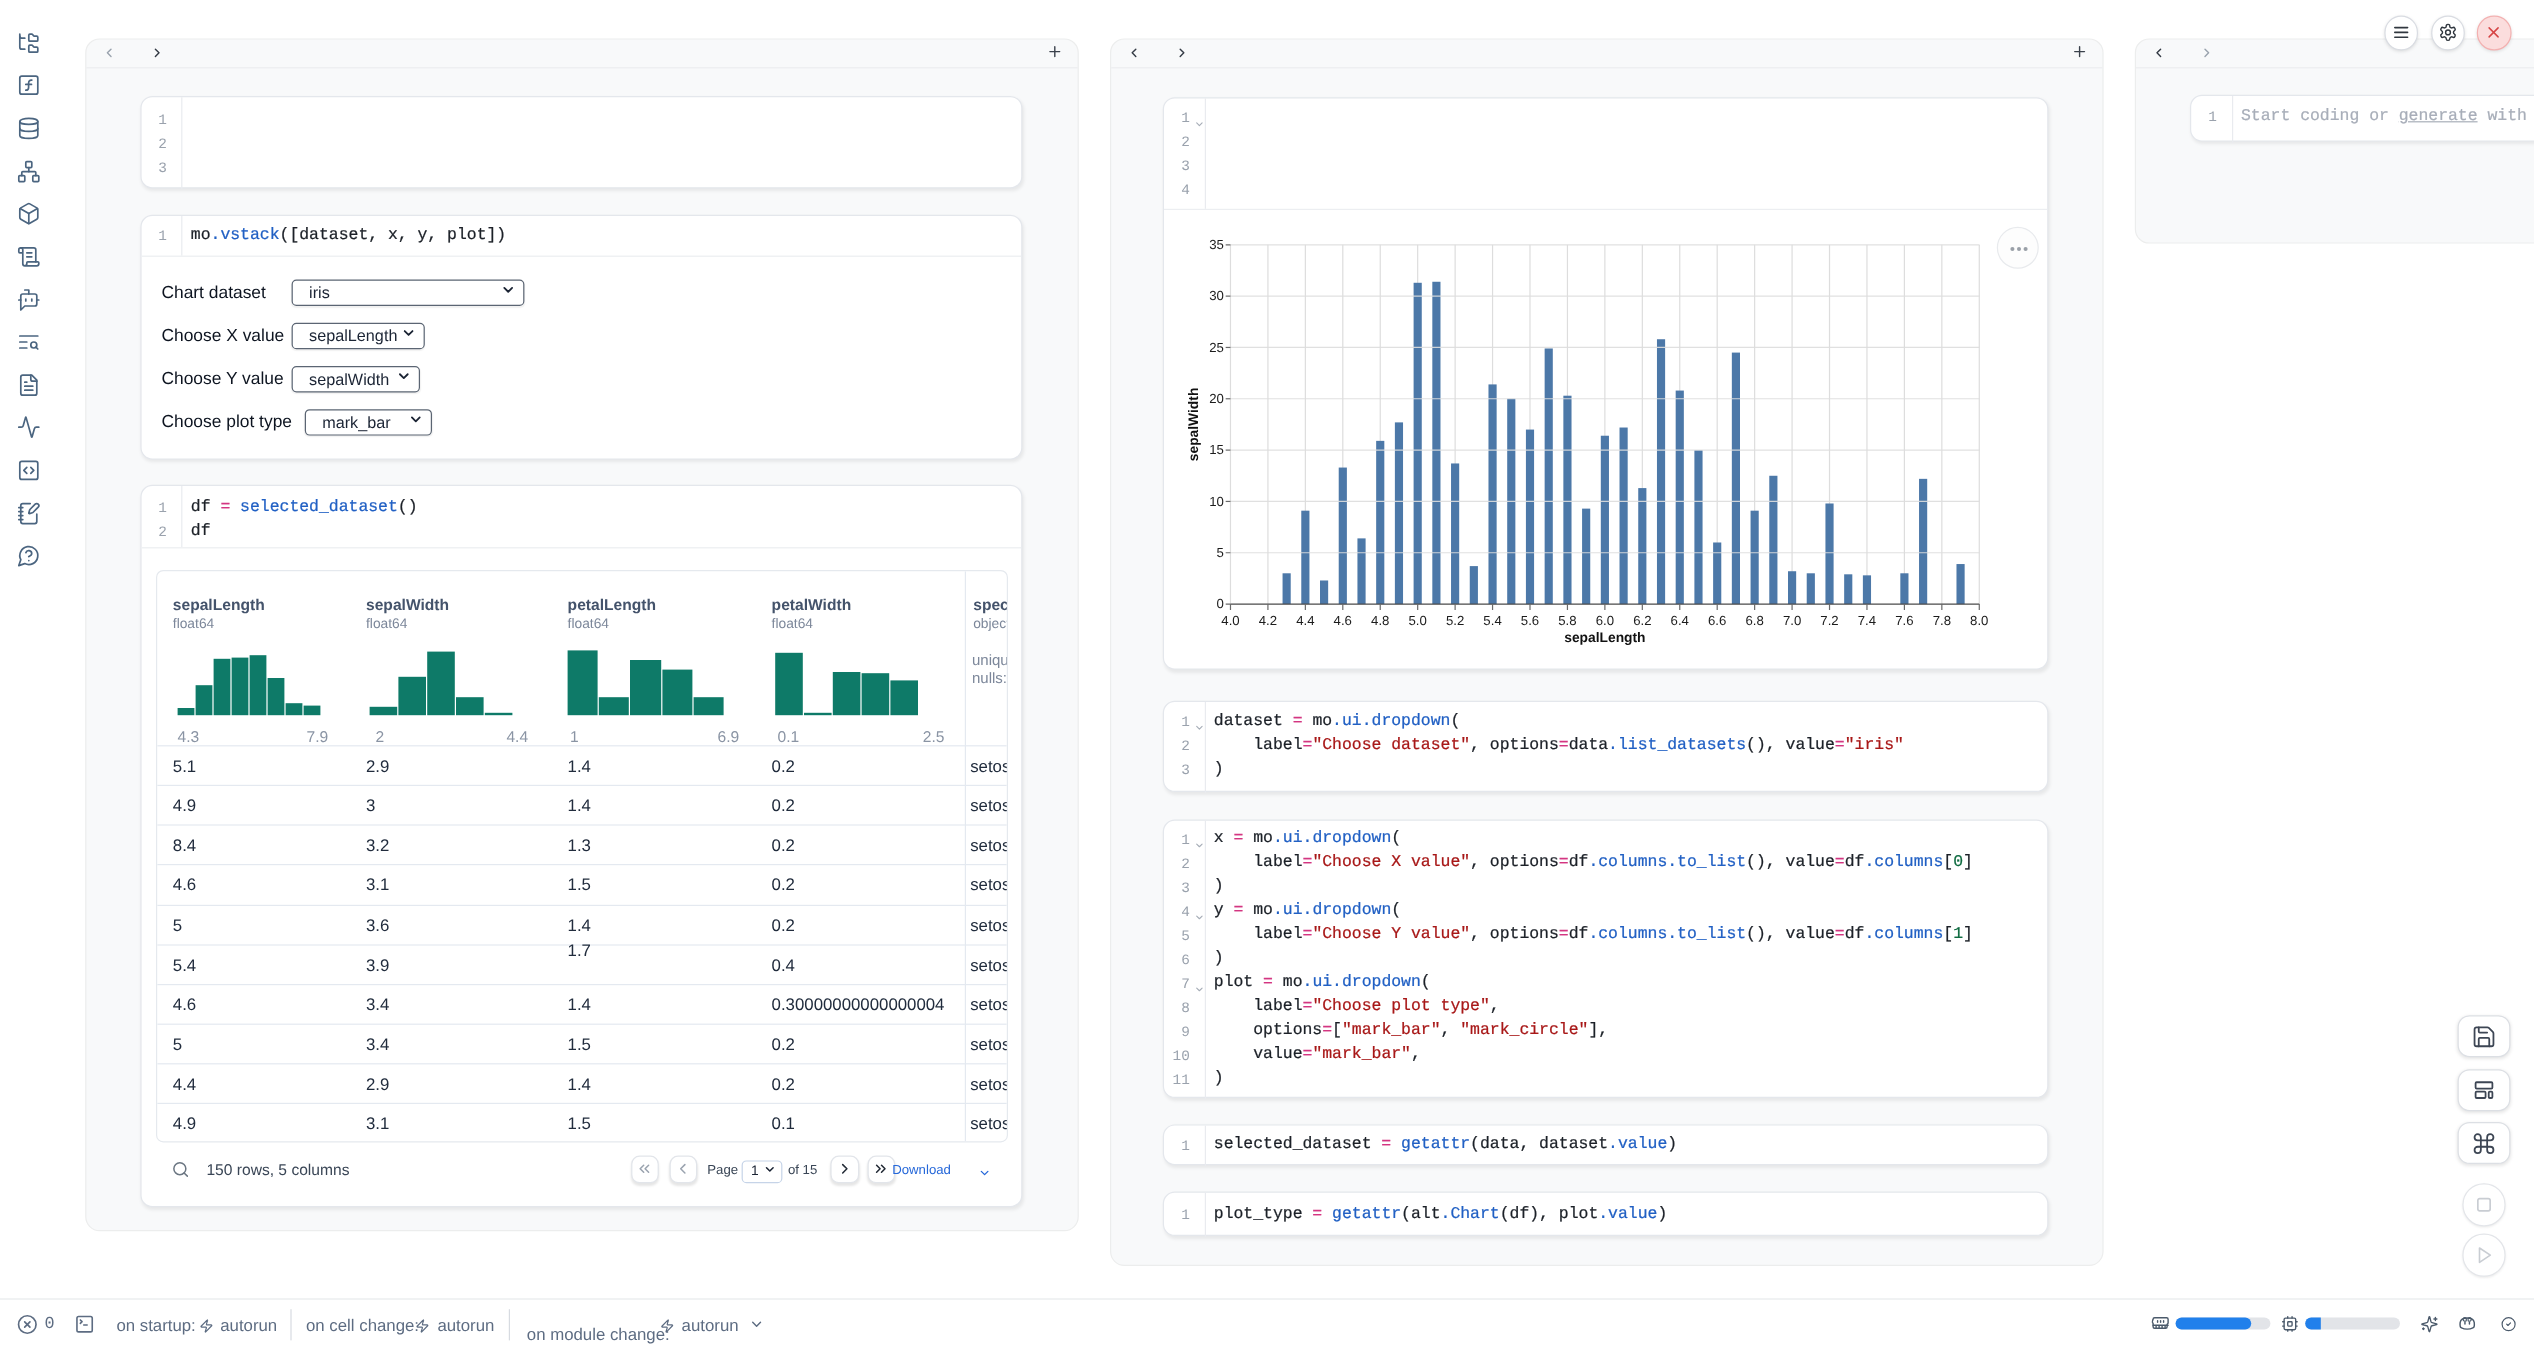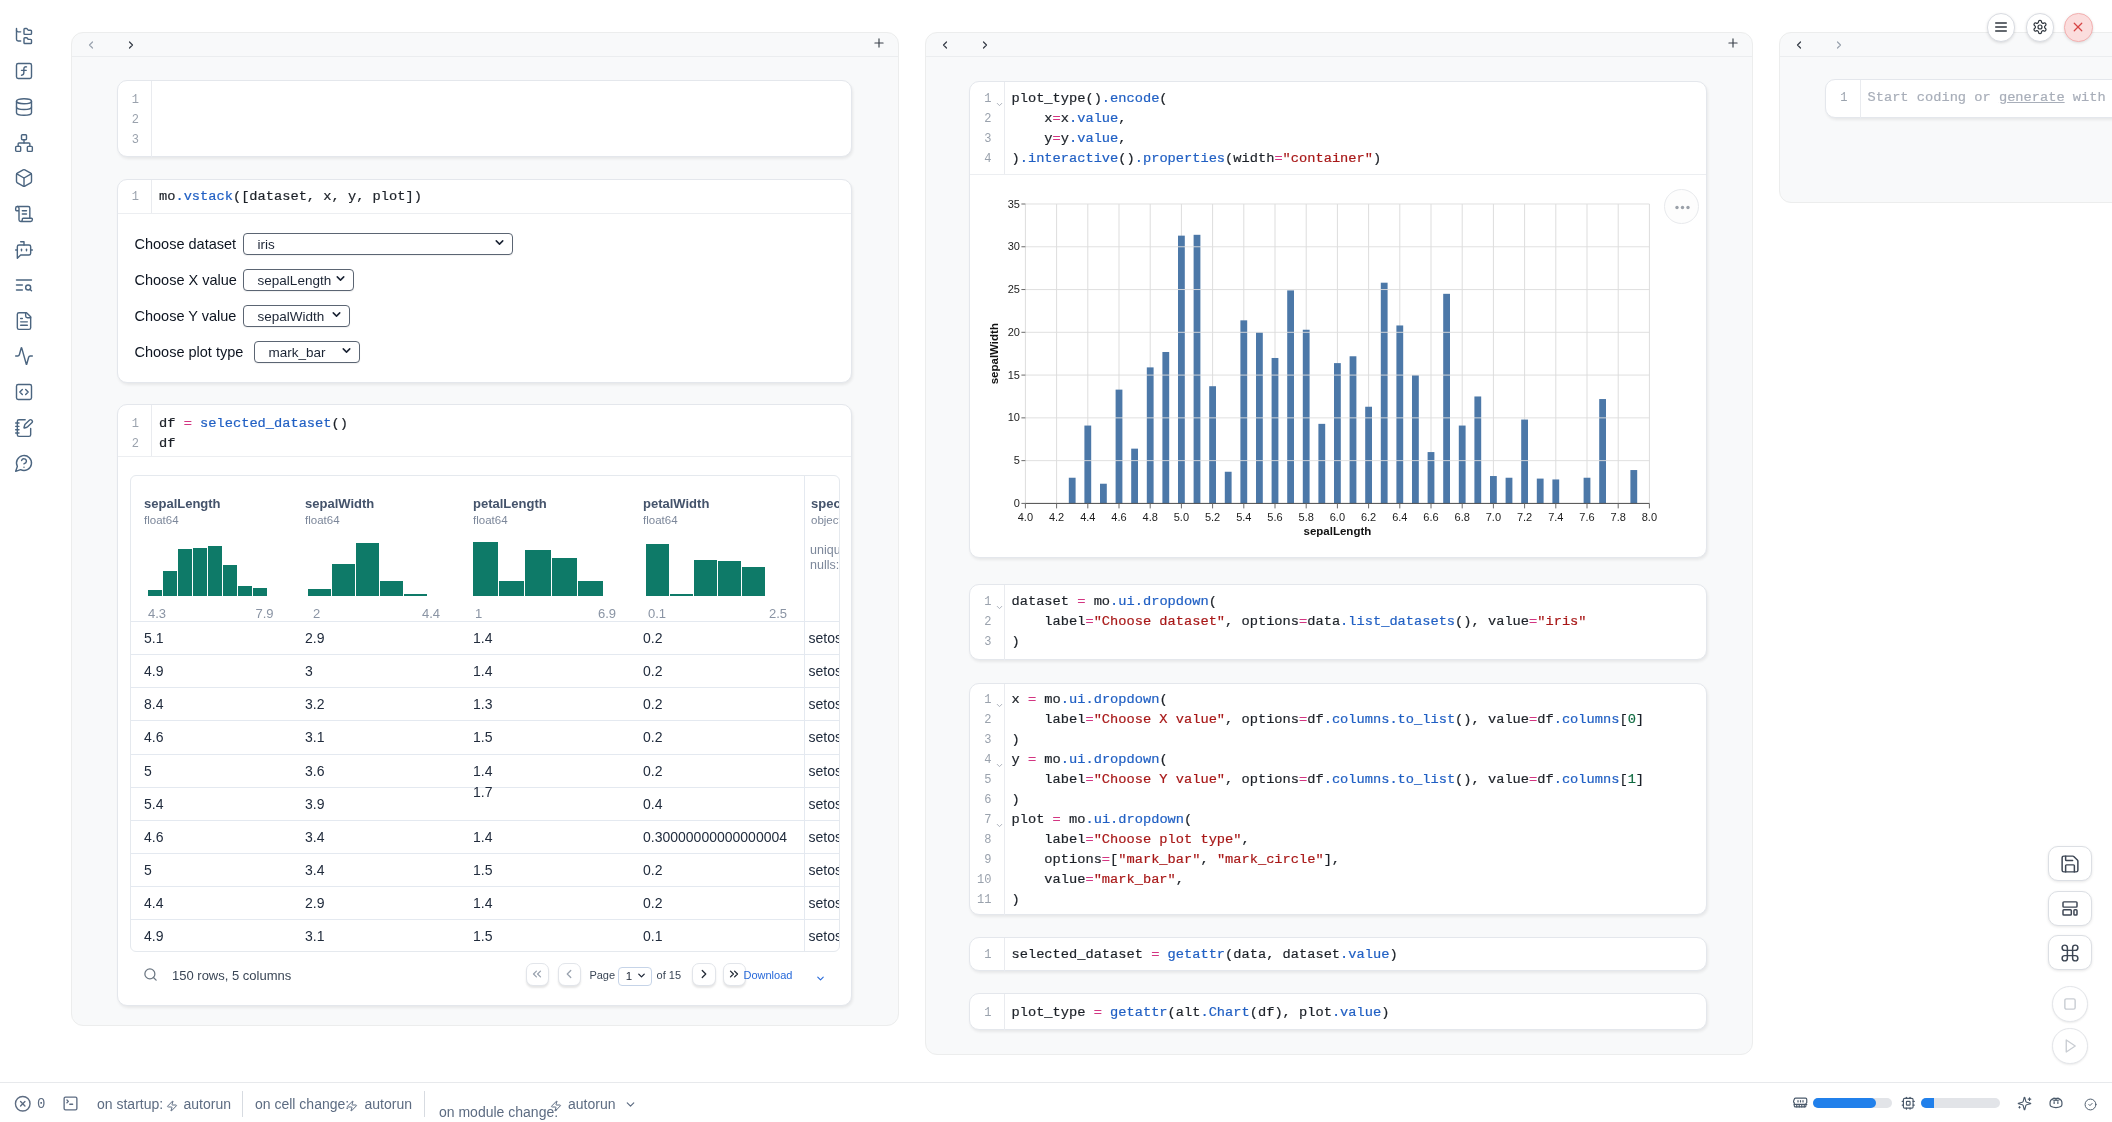--- a/index.html
+++ b/index.html
@@ -157,22 +157,22 @@
 <div class="gline" style="height:77.0px;bottom:auto;top:0"></div>
 <div class="gut" style="top:8.5px">1
 2
 3</div>
 </div>
 <div class="cell" style="left:116.5px;top:179.0px;width:735.0px;height:204.0px">
 <div class="gline" style="height:33.0px;bottom:auto;top:0"></div>
 <div class="gut" style="top:7.0px">1</div>
 <div class="src" style="top:7.0px">mo<span class="f">.vstack</span>([dataset, x, y, plot])</div>
 <div class="abs" style="left:0;right:0;top:33.0px;height:1px;background:#eceef1"></div>
-<div class="lbl" style="left:17px;top:64.0px">Choose dataset</div>
-<div class="dd" style="left:125.1px;top:53.0px;width:270px;height:22px">
+<div class="lbl" style="left:17px;top:64.0px">Chart dataset</div>
+<div class="dd" style="left:125.1px;top:53.0px;width:194px;height:22px">
 <div class="ddt">iris</div>
       <div class="ddc"><svg width="13" height="13" viewBox="0 0 24 24" fill="none" stroke="#1b2434" stroke-width="2.8" stroke-linecap="round" stroke-linejoin="round">
           <path d="m6 9 6 6 6-6"></path>
         </svg></div>
     </div>
 <div class="lbl" style="left:17px;top:100.1px">Choose X value</div>
 <div class="dd" style="left:125.1px;top:89.1px;width:111.0px;height:22px">
 <div class="ddt">sepalLength</div>
       <div class="ddc"><svg width="13" height="13" viewBox="0 0 24 24" fill="none" stroke="#1b2434" stroke-width="2.8" stroke-linecap="round" stroke-linejoin="round">
           <path d="m6 9 6 6 6-6"></path>
@@ -348,24 +348,20 @@
 </div>
 <div class="cell" style="left:969.0px;top:81.0px;width:737.5px;height:477.0px">
 <div class="gline" style="height:92.3px;bottom:auto;top:0"></div>
 <div class="gut" style="top:7.0px">1
 2
 3
 4</div>
 <div class="fold" style="top:12.5px"><svg width="9" height="9" viewBox="0 0 24 24" fill="none" stroke="#a6adb7" stroke-width="2.5" stroke-linecap="round" stroke-linejoin="round">
         <path d="m6 9 6 6 6-6"></path>
       </svg></div>
-<div class="src" style="top:7.0px">plot_type()<span class="f">.encode</span>(
-    x<span class="o">=</span>x<span class="f">.value</span>,
-    y<span class="o">=</span>y<span class="f">.value</span>,
-)<span class="f">.interactive</span>()<span class="f">.properties</span>(width<span class="o">=</span><span class="s">"container"</span>)</div>
 <div class="abs" style="left:0;right:0;top:92.3px;height:1px;background:#eceef1"></div>
 <div class="abs" style="left:0;top:92.3px"><svg width="737" height="385" font-family="Liberation Sans,sans-serif">
         <line x1="55.40" y1="30.0" x2="55.40" y2="329.4" stroke="#ddd" stroke-width="1"></line>
         <line x1="86.60" y1="30.0" x2="86.60" y2="329.4" stroke="#ddd" stroke-width="1"></line>
         <line x1="117.80" y1="30.0" x2="117.80" y2="329.4" stroke="#ddd" stroke-width="1"></line>
         <line x1="149.00" y1="30.0" x2="149.00" y2="329.4" stroke="#ddd" stroke-width="1"></line>
         <line x1="180.20" y1="30.0" x2="180.20" y2="329.4" stroke="#ddd" stroke-width="1"></line>
         <line x1="211.40" y1="30.0" x2="211.40" y2="329.4" stroke="#ddd" stroke-width="1"></line>
         <line x1="242.60" y1="30.0" x2="242.60" y2="329.4" stroke="#ddd" stroke-width="1"></line>
         <line x1="273.80" y1="30.0" x2="273.80" y2="329.4" stroke="#ddd" stroke-width="1"></line>

